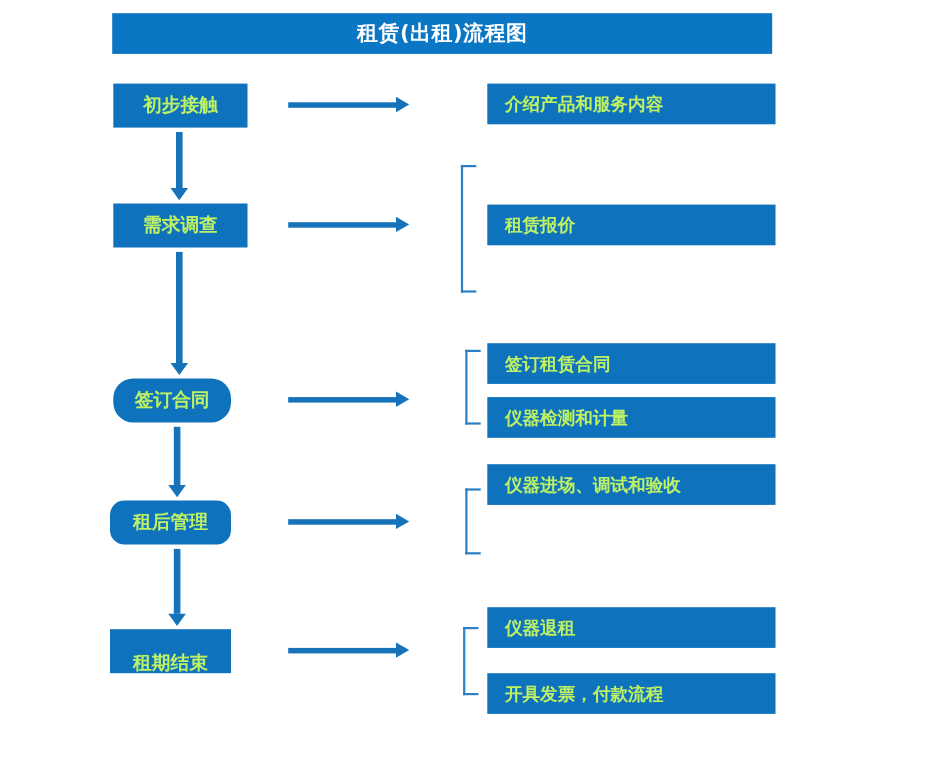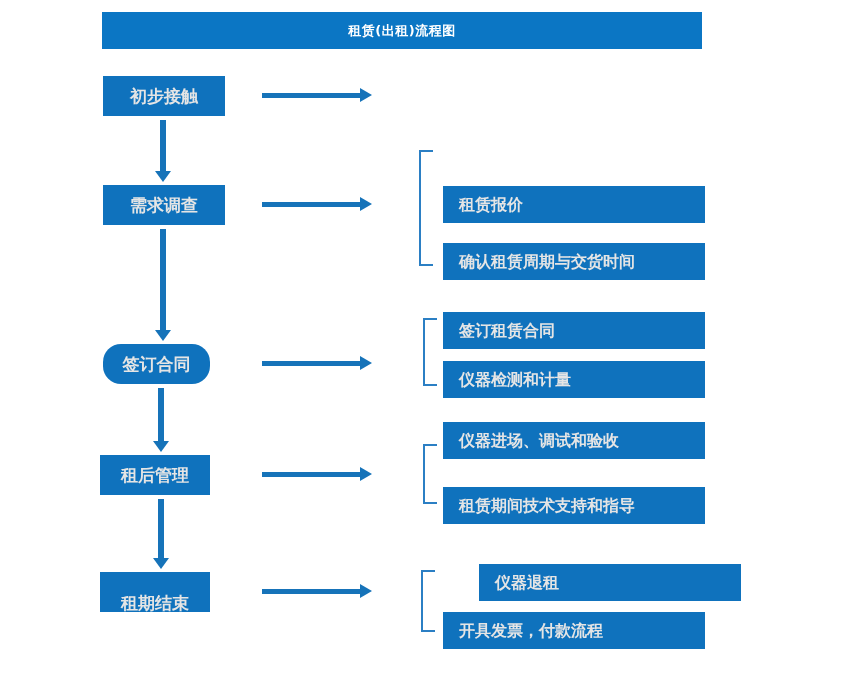--- a/index.html
+++ b/index.html
@@ -25,36 +25,36 @@
     top: 12px;
     width: 600px;
     height: 37px;
     background: #0b76c4;
     display: flex;
     align-items: center;
     justify-content: center;
   }
   .title-bar .title-text {
     color: #ffffff;
-    font-size: 13px;
+    font-size: 19px;
     font-weight: bold;
     letter-spacing: 0.5px;
     line-height: 1;
   }
 
   
   .node {
     position: absolute;
     background: #0f72bd;
     display: flex;
     align-items: center;
     box-sizing: border-box;
   }
   .node .node-text {
-    color: #e5e5e5;
+    color: #bef264;
     font-size: 17px;
     font-weight: bold;
     line-height: 1;
     white-space: nowrap;
   }
 
   
   .node.stage {
     justify-content: center;
     height: 40px;
@@ -143,21 +143,21 @@
   </div>
 
   <div class="node stage" style="left:103px; top:185px; width:122px;">
     <span class="node-text">需求调查</span>
   </div>
 
   <div class="node stage" style="left:103px; top:344px; width:107px;border-radius:18px;">
     <span class="node-text">签订合同</span>
   </div>
 
-  <div class="node stage" style="left:100px; top:455px; width:110px;">
+  <div class="node stage" style="left:100px; top:455px; width:110px;border-radius:13px;">
     <span class="node-text">租后管理</span>
   </div>
 
   <div class="node stage" style="left:100px; top:572px; width:110px;align-items:flex-end;">
     <span class="node-text">租期结束</span>
   </div>
 
   <div class="arrow-v" style="left:155px; top:120px; height:62px;">
     <div class="shaft" style="height:51px;"></div>
     <div class="head" style="top:51px;"></div>
@@ -204,42 +204,39 @@
   </div>
 
   <div class="bracket" style="left:419px; top:150px; height:116px;"></div>
 
   <div class="bracket" style="left:423px; top:318px; height:68px;"></div>
 
   <div class="bracket" style="left:423px; top:444px; height:60px;"></div>
 
   <div class="bracket" style="left:421px; top:570px; height:62px;"></div>
 
+  <div class="node detail" style="top:76px;">
+    <span class="node-text">介绍产品和服务内容</span>
+  </div>
 
   <div class="node detail" style="top:186px;">
     <span class="node-text">租赁报价</span>
   </div>
-  <div class="node detail" style="top:243px;">
-    <span class="node-text">确认租赁周期与交货时间</span>
-  </div>
 
   <div class="node detail" style="top:312px;">
     <span class="node-text">签订租赁合同</span>
   </div>
   <div class="node detail" style="top:361px;">
     <span class="node-text">仪器检测和计量</span>
   </div>
 
   <div class="node detail" style="top:422px;align-items:center;">
     <span class="node-text">仪器进场、调试和验收</span>
   </div>
-  <div class="node detail" style="top:487px;">
-    <span class="node-text">租赁期间技术支持和指导</span>
-  </div>
-
-  <div class="node detail" style="top:564px;margin-left:36px;">
+
+  <div class="node detail" style="top:552px;">
     <span class="node-text">仪器退租</span>
   </div>
   <div class="node detail" style="top:612px;">
     <span class="node-text">开具发票，付款流程</span>
   </div>
 
 </div>
 
 </body></html>

